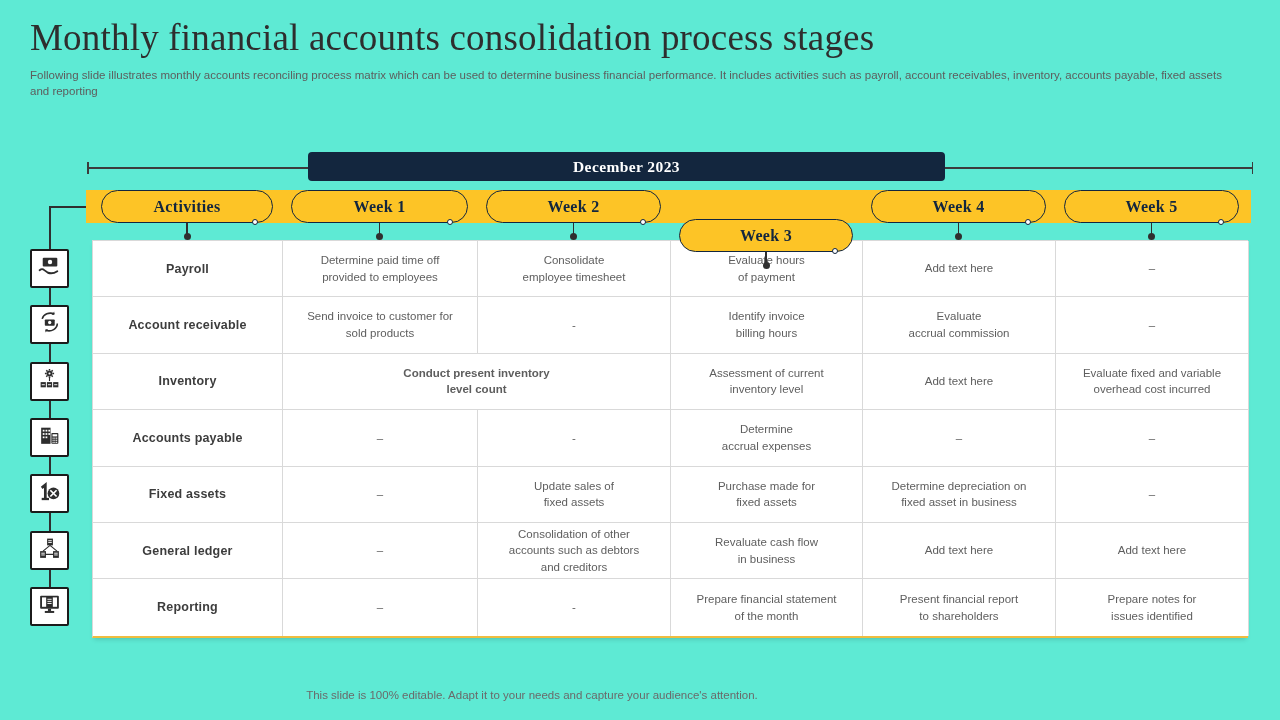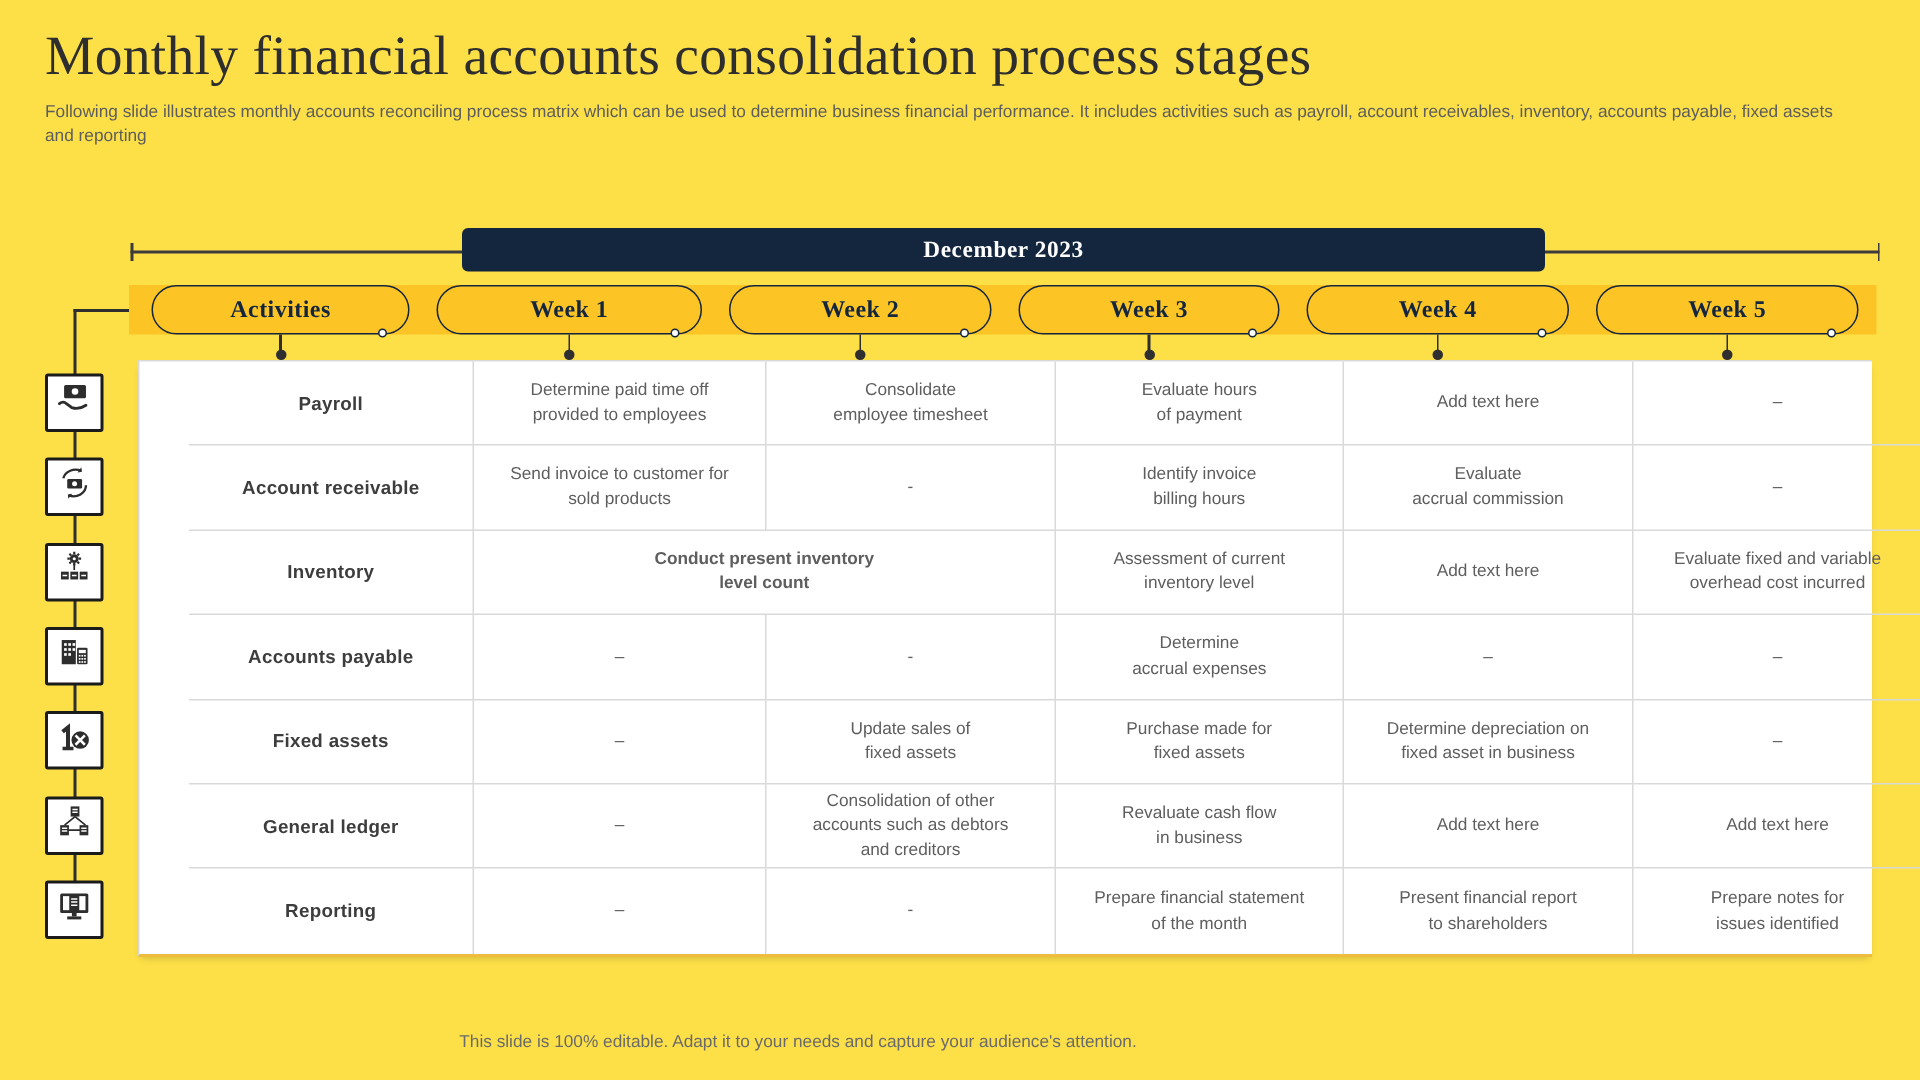--- a/index.html
+++ b/index.html
@@ -1,19 +1,19 @@
 <!DOCTYPE html>
 <html><head>
 <meta charset="utf-8">
 <style>
   * { margin: 0; padding: 0; box-sizing: border-box; }
   html, body { width: 1280px; height: 720px; background: #ffffff; overflow: hidden; }
   body { font-family: "Liberation Sans", sans-serif; position: relative; }
 
-  .slide { position: absolute; left: 0; top: 0; width: 1280px; height: 720px; background: #fde047; }
+  .slide { position: absolute; left: 0; top: 0; width: 1280px; height: 720px; background: #5eead4; }
 
   
   .title {
     position: absolute; left: 30px; top: 16px; width: 1100px;
     font-family: "Liberation Serif", "DejaVu Serif", serif;
     font-size: 37px; color: #2e2e2e; font-weight: 500; letter-spacing: 0.2px;
     white-space: nowrap;
   }
   .subtitle {
     position: absolute; left: 30px; top: 67px; width: 1212px;
@@ -26,21 +26,21 @@
     background: #3c3c3c; z-index: 1;
   }
   .timeline-line::before, .timeline-line::after {
     content: ""; position: absolute; top: -5px; width: 1.5px; height: 12px; background: #3c3c3c;
   }
   .timeline-line::before { left: 0; }
   .timeline-line::after { right: 0; }
 
   
   .month-banner {
-    position: absolute; left: 308px; top: 152px; width: 722px; height: 29px;
+    position: absolute; left: 308px; top: 152px; width: 637px; height: 29px;
     background: #13263e; border-radius: 4px; z-index: 2;
     display: flex; align-items: center; justify-content: center;
     color: #ffffff; font-family: "Liberation Serif", "DejaVu Serif", serif;
     font-weight: bold; font-size: 15.5px; letter-spacing: 0.4px;
   }
 
   
   .yellow-band {
     position: absolute; left: 86px; top: 190px; width: 1165px; height: 33px;
     background: #fdc426; z-index: 1;
@@ -132,21 +132,21 @@
         <div class="pill-dot"></div>
       </div>
       <div class="pill-cell" style="width: 193px;">
         <div class="pill">
           <span>Week 2</span>
         </div>
         <div class="pill-curl"></div>
         <div class="pill-line"></div>
         <div class="pill-dot"></div>
       </div>
-      <div class="pill-cell" style="width: 192px;">
+      <div class="pill-cell" style="width: 192px; margin-top: 29px;">
         <div class="pill">
           <span>Week 3</span>
         </div>
         <div class="pill-curl"></div>
         <div class="pill-line"></div>
         <div class="pill-dot"></div>
       </div>
       <div class="pill-cell" style="width: 193px;">
         <div class="pill">
           <span>Week 4</span>
@@ -249,21 +249,21 @@
             <rect x="3" y="3.5" width="18" height="12.5" rx="1" fill="#2d2d2d"></rect>
             <rect x="4.8" y="5.2" width="14.4" height="9" fill="#fff"></rect>
             <rect x="8.8" y="4.3" width="6.4" height="10.6" fill="#2d2d2d"></rect>
             <path d="M10 7 h4 M10 9 h4 M10 11 h4" stroke="#fff" stroke-width="0.9"></path>
             <rect x="10.5" y="16" width="3" height="2.2" fill="#2d2d2d"></rect>
             <rect x="7.5" y="18.2" width="9" height="1.9" fill="#2d2d2d"></rect>
           </svg></span>
       </div>
     </div>
 
-  <div class="matrix-table" id="matrix-table" style="grid-template-columns: 190px 195px 193px 192px 193px 193px; padding-left: 33px;">
+  <div class="matrix-table" id="matrix-table" style="grid-template-columns: 190px 195px 193px 192px 193px 193px;">
       <div class="t-cell label-cell">Payroll</div>
       <div class="t-cell">Determine paid time off
 provided to employees</div>
       <div class="t-cell">Consolidate
 employee timesheet</div>
       <div class="t-cell">Evaluate hours
 of payment</div>
       <div class="t-cell">Add text here</div>
       <div class="t-cell">–</div>
       <div class="t-cell label-cell">Account receivable</div>

